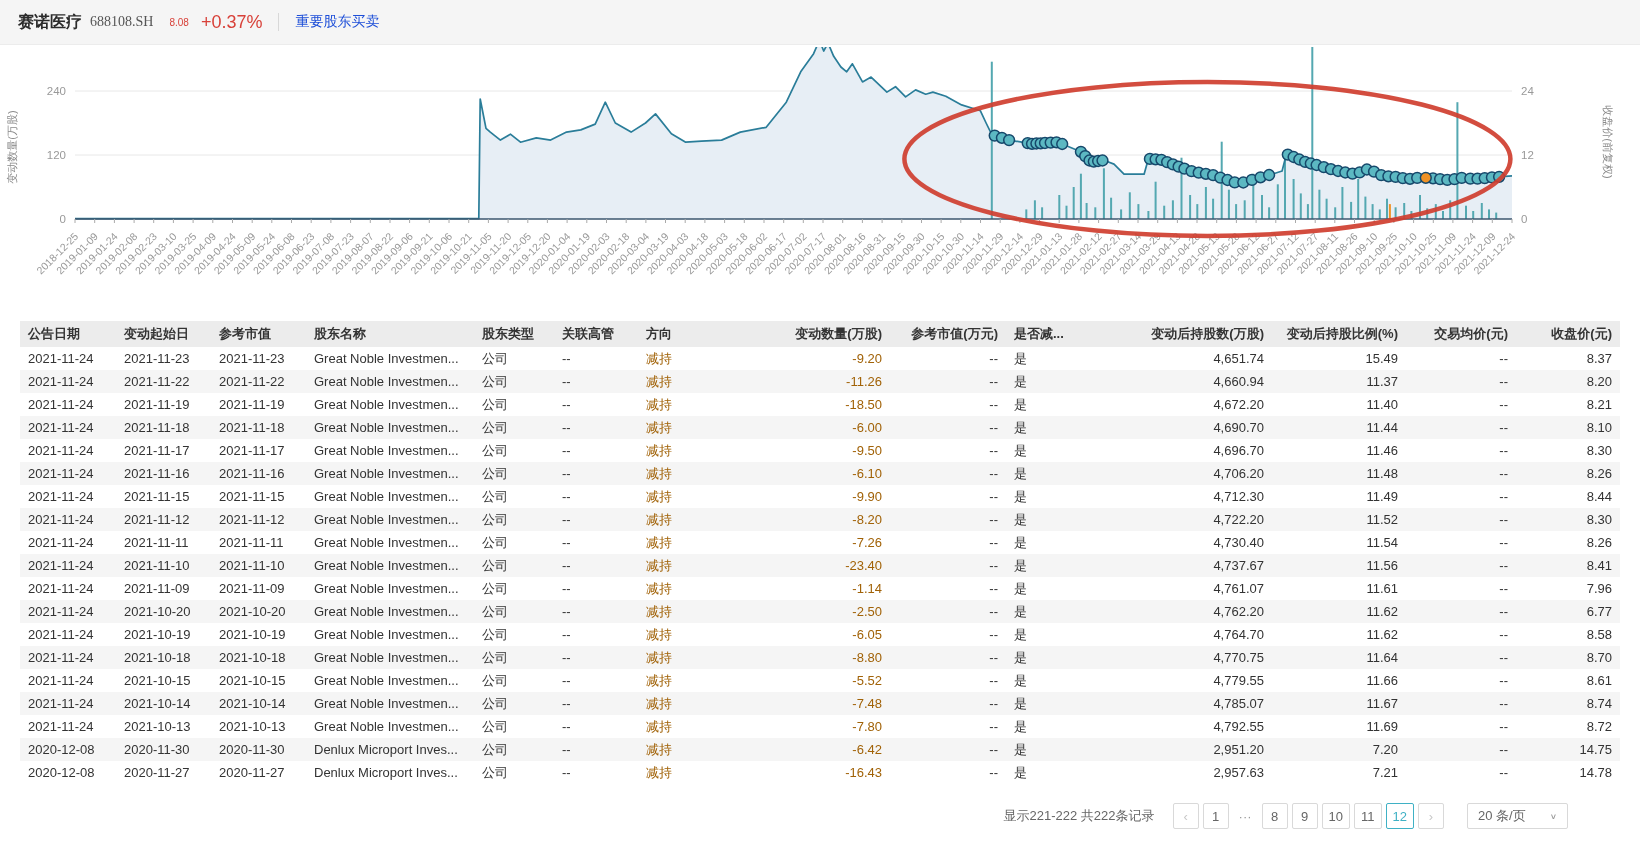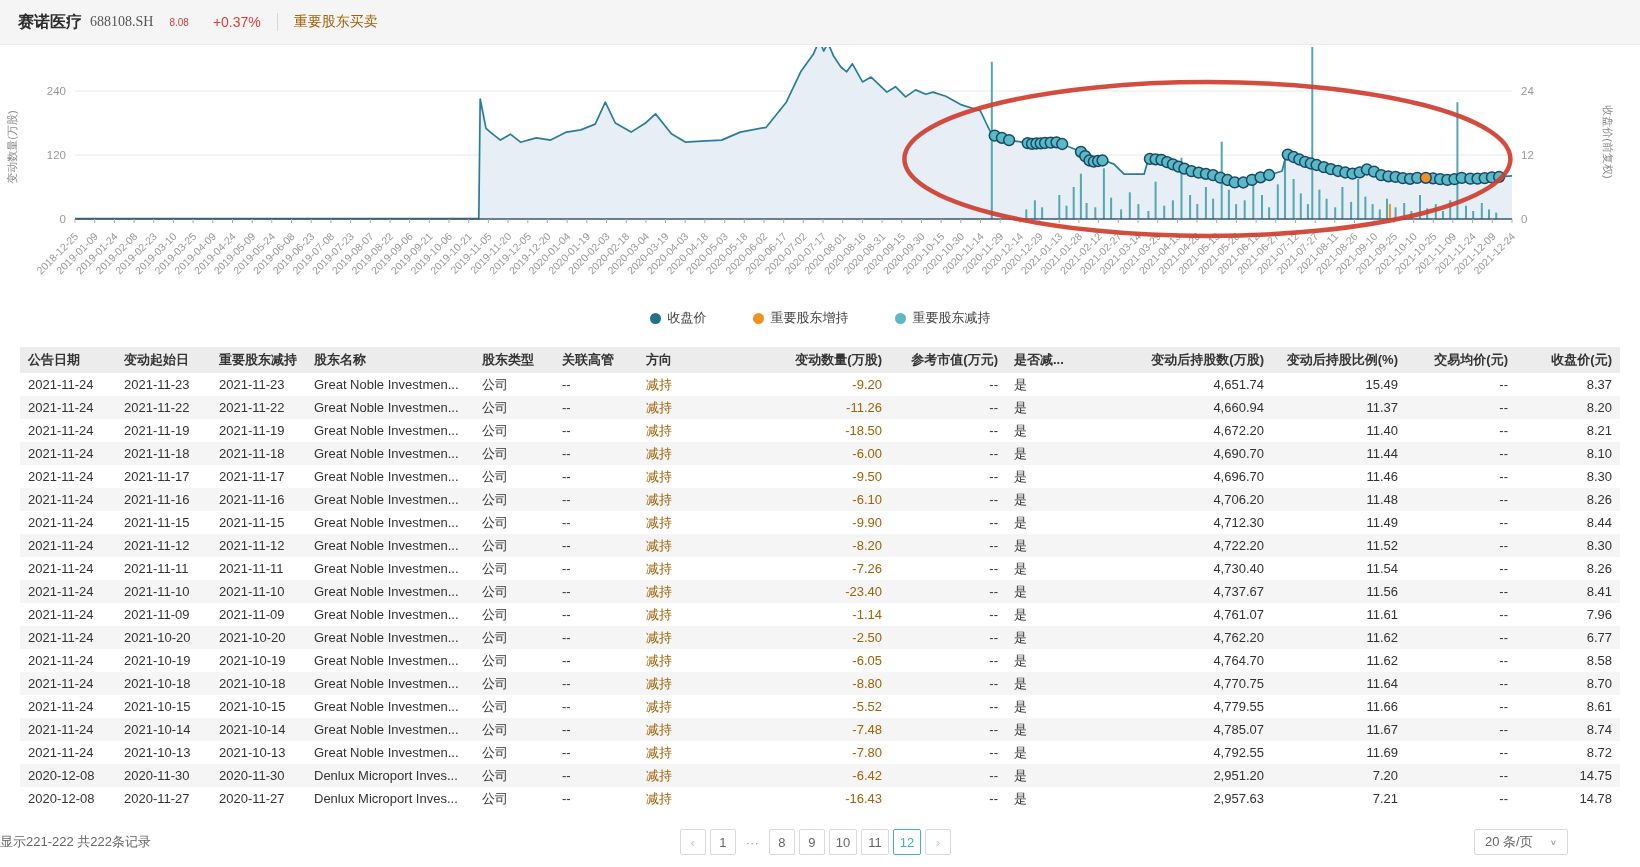--- a/index.html
+++ b/index.html
@@ -3,49 +3,49 @@
 <meta charset="utf-8">
 <style>
   * { margin:0; padding:0; box-sizing:border-box; }
   html,body { width:1640px; height:867px; background:#fff; font-family:"Liberation Sans","DejaVu Sans",sans-serif; color:#333; overflow:hidden; }
 
   
   .topbar { height:45px; background:#f5f5f5; border-bottom:1px solid #ececec; display:flex; align-items:center; padding:0 18px; }
   .stock-name { font-size:16px; font-weight:bold; color:#2b2b2b; }
   .stock-code { font-size:14px; color:#555; margin-left:8px;font-family:Liberation Serif, serif; }
   .stock-price { font-size:10px; color:#d84139; margin-left:16px; }
-  .stock-change { font-size:14px; color:#d84139; margin-left:24px; }
+  .stock-change { font-size:18px; color:#d84139; margin-left:12px; }
   .top-divider { width:1px; height:18px; background:#d8d8d8; margin:0 16px; }
-  .top-tab { font-size:14px; color:#a16207; cursor:pointer; }
+  .top-tab { font-size:14px; color:#1d4ed8; cursor:pointer; }
 
   
   .chart-wrap { width:1640px; padding-top:2px; background:#fff; }
   .legend-row { height:26px; display:flex; justify-content:center; align-items:center; gap:46px; margin-top:0px; }
   .legend-item { display:flex; align-items:center; gap:7px; font-size:13px; color:#444; }
   .legend-dot { width:11px; height:11px; border-radius:50%; display:inline-block; }
 
   
   .table-wrap { padding:12px 20px; margin-top:4px; }
   table { width:1600px; border-collapse:collapse; table-layout:fixed; font-size:13px; }
   thead th { background:#ececec; height:26px; font-weight:bold; color:#333; white-space:nowrap; overflow:hidden; text-overflow:ellipsis; padding:0 8px; }
   tbody td { height:23px; white-space:nowrap; overflow:hidden; text-overflow:ellipsis; padding:0 8px; color:#333; }
   tbody tr:nth-child(even) { background:#f5f5f5; }
   tbody tr:nth-child(odd) { background:#fff; }
   .c-left { text-align:left; }
   .c-right { text-align:right; }
   .c-green { color:#a16207; }
 
   
-  .pagination { height:40px; display:flex; align-items:center; justify-content:space-between; padding-right:72px; gap:6px; font-size:13px; color:#666; }
+  .pagination { height:40px; display:flex; align-items:center; justify-content:flex-end; padding-right:72px; gap:6px; font-size:13px; color:#666; }
   .pg-summary { margin-right:8px; color:#666; }
   .pg-btn { min-width:26px; height:26px; display:inline-flex; align-items:center; justify-content:center; border:1px solid #d9d9d9; border-radius:2px; background:#fff; color:#666; cursor:pointer; padding:0 6px; }
   .pg-btn.disabled { color:#c8c8c8; cursor:default; }
   .pg-btn.active { border-color:#3fb1c5; color:#3fb1c5; }
   .pg-ellipsis { border:none; background:none; color:#999; cursor:default; min-width:20px; }
-  .pg-size { height:26px; display:inline-flex; align-items:center; gap:17px; border:1px solid #d9d9d9; border-radius:2px; background:#fff; padding:0 10px; color:#666; cursor:pointer; margin-left:6px; }
+  .pg-size { height:26px; display:inline-flex; align-items:center; gap:24px; border:1px solid #d9d9d9; border-radius:2px; background:#fff; padding:0 10px; color:#666; cursor:pointer; margin-left:17px; }
   .pg-caret { color:#999; font-size:10px; transform:scaleY(0.8); }
 </style>
 </head>
 <body>
 
 <div class="topbar">
   <span class="stock-name">赛诺医疗</span>
   <span class="stock-code">688108.SH</span>
   <span class="stock-price">8.08</span>
   <span class="stock-change">+0.37%</span>
@@ -339,34 +339,20 @@
       <circle cx="1454.5" cy="132.1" r="5.4" fill="#5cb8c2" stroke="#16486b" stroke-width="1.5"></circle>
       <circle cx="1461.7" cy="130.9" r="5.4" fill="#5cb8c2" stroke="#16486b" stroke-width="1.5"></circle>
       <circle cx="1470.3" cy="131.6" r="5.4" fill="#5cb8c2" stroke="#16486b" stroke-width="1.5"></circle>
       <circle cx="1477.5" cy="131.7" r="5.4" fill="#5cb8c2" stroke="#16486b" stroke-width="1.5"></circle>
       <circle cx="1484.7" cy="131.1" r="5.4" fill="#5cb8c2" stroke="#16486b" stroke-width="1.5"></circle>
       <circle cx="1491.9" cy="130.4" r="5.4" fill="#5cb8c2" stroke="#16486b" stroke-width="1.5"></circle>
       <circle cx="1499.1" cy="129.8" r="5.4" fill="#5cb8c2" stroke="#16486b" stroke-width="1.5"></circle>
       <circle cx="1425.8" cy="130.8" r="5.4" fill="#ef9226" stroke="#16486b" stroke-width="1.5"></circle>
       <ellipse cx="1207.4" cy="112" rx="303" ry="77" fill="none" stroke="#cf3e2f" stroke-width="4.5" opacity="0.92"></ellipse>
     </svg>
-  <div class="legend-row" id="legend-row">
-      <span class="legend-item">
-        <span class="legend-dot" style="background: rgb(35, 112, 142);"></span>
-        <span>收盘价</span>
-      </span>
-      <span class="legend-item">
-        <span class="legend-dot" style="background: rgb(239, 146, 38);"></span>
-        <span>重要股东增持</span>
-      </span>
-      <span class="legend-item">
-        <span class="legend-dot" style="background: rgb(92, 184, 194);"></span>
-        <span>重要股东减持</span>
-      </span>
-    </div>
 </div>
 
 <div class="table-wrap">
   <table>
     <colgroup id="table-colgroup">
         <col style="width: 96px;">
         <col style="width: 95px;">
         <col style="width: 95px;">
         <col style="width: 168px;">
         <col style="width: 80px;">
@@ -377,21 +363,21 @@
         <col style="width: 86px;">
         <col style="width: 180px;">
         <col style="width: 134px;">
         <col style="width: 110px;">
         <col style="width: 104px;">
       </colgroup>
     <thead>
         <tr id="table-head-row">
           <th class="c-left">公告日期</th>
           <th class="c-left">变动起始日</th>
-          <th class="c-left">重要股东减持</th>
+          <th class="c-left">参考市值</th>
           <th class="c-left">股东名称</th>
           <th class="c-left">股东类型</th>
           <th class="c-left">关联高管</th>
           <th class="c-left">方向</th>
           <th class="c-right">变动数量(万股)</th>
           <th class="c-right">参考市值(万元)</th>
           <th class="c-left">是否减...</th>
           <th class="c-right">变动后持股数(万股)</th>
           <th class="c-right">变动后持股比例(%)</th>
           <th class="c-right">交易均价(元)</th>

